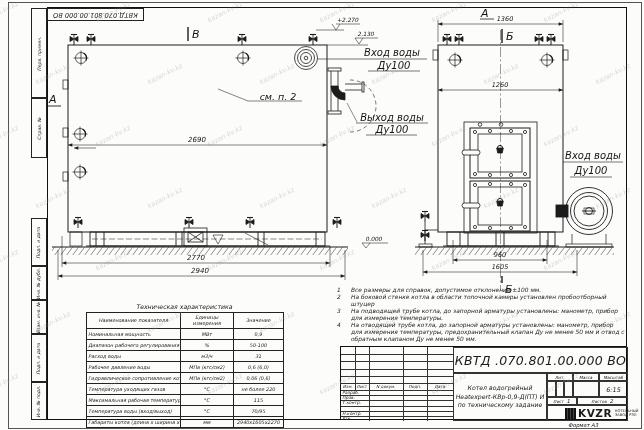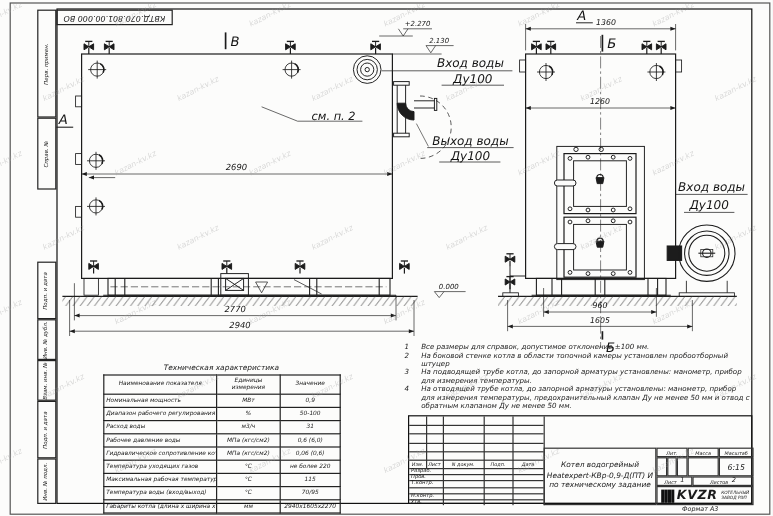--- a/index.html
+++ b/index.html
@@ -34,21 +34,21 @@
   .tb{left:340px;top:346px;width:287px;height:74px;border:1.4px solid #111;box-sizing:border-box;}
   .tb .c{position:absolute;border:0.5px solid #333;box-sizing:border-box;}
   .tb .hl{position:absolute;height:0;border-top:0.5px solid #333;}
   .tb .vl{position:absolute;width:0;border-left:0.5px solid #333;}
   .tb .lbl{font-size:4.1px;font-style:italic;text-align:center;overflow:hidden;white-space:nowrap;}
   .tb .sig{font-size:4.3px;font-style:italic;padding-left:1.5px;overflow:hidden;white-space:nowrap;}
   .des{display:flex;align-items:center;justify-content:center;font-size:12.5px;font-style:italic;
        letter-spacing:0.3px;white-space:nowrap;}
   .namecell{display:flex;flex-direction:column;align-items:center;justify-content:center;
        font-size:6.2px;font-style:italic;line-height:1.4;white-space:nowrap;text-align:center;}
-  .kv{display:flex;align-items:center;padding-left:3px;font-style:italic;}
+  .kv{display:flex;align-items:center;padding-left:17px;}
   .dither{width:11px;height:11px;background:repeating-linear-gradient(90deg,#111 0 2px,#444 2px 3px);flex:none;}
   .kvzr{font-weight:bold;font-size:10.5px;letter-spacing:0.5px;margin-left:2px;}
   .comp{margin-left:3px;font-size:3.6px;line-height:1.25;}
   .pair{display:flex;align-items:center;justify-content:center;gap:3px;}
   .pair .plbl{font-size:4.1px;font-style:italic;}
   .pair .pval{font-size:5.5px;font-style:italic;}
   .fmt{left:540px;top:421.5px;width:87px;text-align:center;font-size:5.3px;font-style:italic;}
   
   #watermarks{position:absolute;inset:0;pointer-events:none;overflow:hidden;z-index:6;}
   #watermarks span{position:absolute;font-size:6.5px;color:#9e9e9e;opacity:0.38;
@@ -452,20 +452,21 @@
     <div class="abs lbl" style="left:62px;top:36px;width:24px;line-height:7px;">Подп.</div>
     <div class="abs lbl" style="left:86px;top:36px;width:26px;line-height:7px;">Дата</div>
 
     <div class="abs sig" style="left:0;top:43px;width:28px;line-height:5.2px;">Разраб.</div>
     <div class="abs sig" style="left:0;top:48.2px;width:28px;line-height:5.2px;">Пров.</div>
     <div class="abs sig" style="left:0;top:53.4px;width:28px;line-height:5.2px;">Т.контр.</div>
     <div class="abs sig" style="left:0;top:58.6px;width:28px;line-height:5.2px;"></div>
     <div class="abs sig" style="left:0;top:63.8px;width:28px;line-height:5.2px;">Н.контр.</div>
     <div class="abs sig" style="left:0;top:69px;width:28px;line-height:5.2px;">Утв.</div>
 
+    <div class="c des" style="left:112px;top:0;width:175px;height:26px;">КВТД .070.801.00.000  ВО</div>
 
     <div class="c namecell" style="left:112px;top:26px;width:94px;height:48px;">
       <span>Котел водогрейный</span>
       <span>Heatexpert-КВр-0,9-Д(ПТ) И</span>
       <span>по техническому задание</span>
     </div>
 
     <div class="c lbl" style="left:206px;top:26px;width:26px;height:8px;line-height:8px;">Лит.</div>
     <div class="c lbl" style="left:232px;top:26px;width:26px;height:8px;line-height:8px;">Масса</div>
     <div class="c lbl" style="left:258px;top:26px;width:29px;height:8px;line-height:8px;">Масштаб</div>

